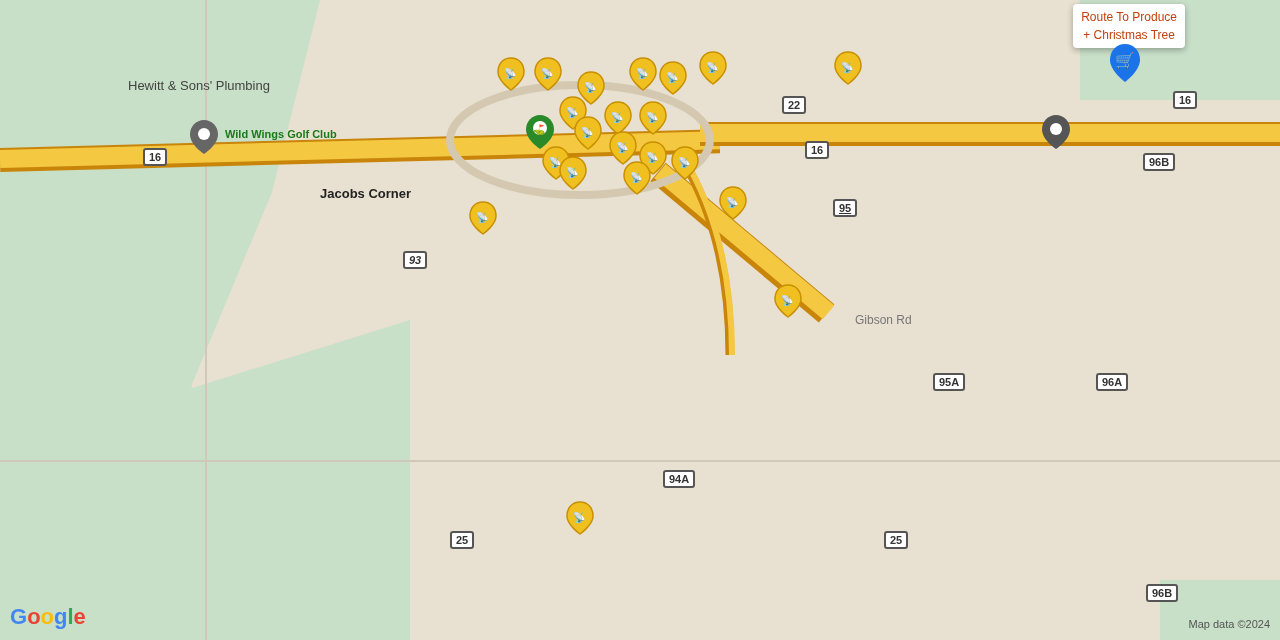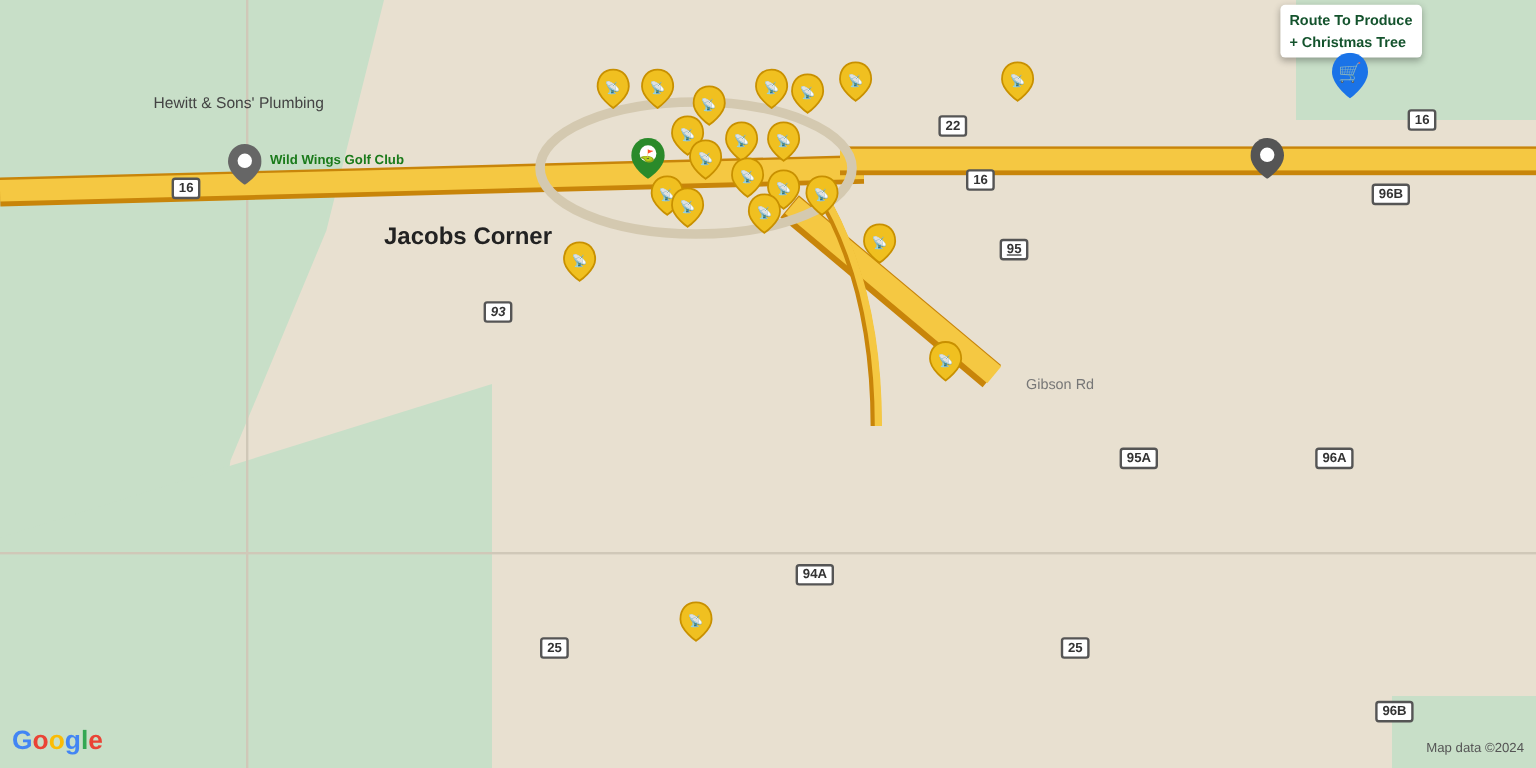--- a/index.html
+++ b/index.html
@@ -121,21 +121,21 @@
   <svg style="position:absolute;top:70px;left:430px;z-index:10;" width="300" height="140">
     <ellipse cx="150" cy="70" rx="130" ry="55" fill="none" stroke="#d4c9b0" stroke-width="8"></ellipse>
   </svg>
 
   <svg style="position:absolute;top:155px;left:650px;z-index:10;" width="200" height="200">
     <path d="M 30 0 Q 80 80 80 200" fill="none" stroke="#c8850a" stroke-width="9"></path>
     <path d="M 32 0 Q 82 80 82 200" fill="none" stroke="#f5c842" stroke-width="6"></path>
   </svg>
 
 
-  <div style="position:absolute;top:4px;right:95px;background:white;border-radius:4px;padding:4px 8px;font-size:12px;color:#14532d;font-weight:700;box-shadow:0 2px 6px rgba(0,0,0,0.3);z-index:90;line-height:1.5;">
+  <div style="position:absolute;top:4px;right:95px;background:white;border-radius:4px;padding:4px 8px;font-size:12px;color:#c2410c;font-weight:400;box-shadow:0 2px 6px rgba(0,0,0,0.3);z-index:90;text-align:center;line-height:1.5;">
     <span>Route To Produce<br>+ Christmas Tree</span>
   </div>
 
   <div style="position:absolute;top:44px;right:138px;z-index:90;">
     <svg width="34" height="38" viewBox="0 0 34 38">
       <path d="M17 0 C8 0 2 7 2 16 C2 27 17 38 17 38 C17 38 32 27 32 16 C32 7 26 0 17 0Z" fill="#1a73e8"></path>
       <text x="17" y="22" text-anchor="middle" fill="white" font-size="16" font-weight="bold">🛒</text>
     </svg>
   </div>
 
@@ -194,21 +194,21 @@
 
     <use href="#tpin" x="733" y="201"></use>
 
     <use href="#tpin" x="788" y="299"></use>
 
     <use href="#tpin" x="580" y="516"></use>
   </svg>
 
   <div style="position:absolute;top:78px;left:128px;font-size:13px;color:#444;font-weight:400;white-space:nowrap;z-index:50;">Hewitt &amp; Sons' Plumbing</div>
   <div style="position:absolute;top:128px;left:225px;font-size:11px;color:#1a7a1a;font-weight:700;white-space:nowrap;z-index:50;">Wild Wings Golf Club</div>
-  <div style="position:absolute;top:186px;left:320px;font-size:20px;color:#222;font-weight:700;white-space:nowrap;z-index:50;">Jacobs Corner</div>
+  <div style="position:absolute;top:186px;left:320px;font-size:13px;color:#222;font-weight:700;white-space:nowrap;z-index:50;">Jacobs Corner</div>
   <div style="position:absolute;top:313px;left:855px;font-size:12px;color:#777;z-index:50;">Gibson Rd</div>
 
   <div class="road-badge" style="top:148px;left:143px;">16</div>
   <div class="road-badge" style="top:96px;left:782px;">22</div>
   <div class="road-badge" style="top:141px;left:805px;">16</div>
   <div class="road-badge" style="top:199px;left:833px;text-decoration:underline;">95</div>
   <div class="road-badge" style="top:91px;left:1173px;">16</div>
   <div class="road-badge" style="top:153px;left:1143px;">96B</div>
   <div class="road-badge" style="top:251px;left:403px;font-style:italic;">93</div>
   <div class="road-badge" style="top:373px;left:933px;text-align:center;">95A</div>

